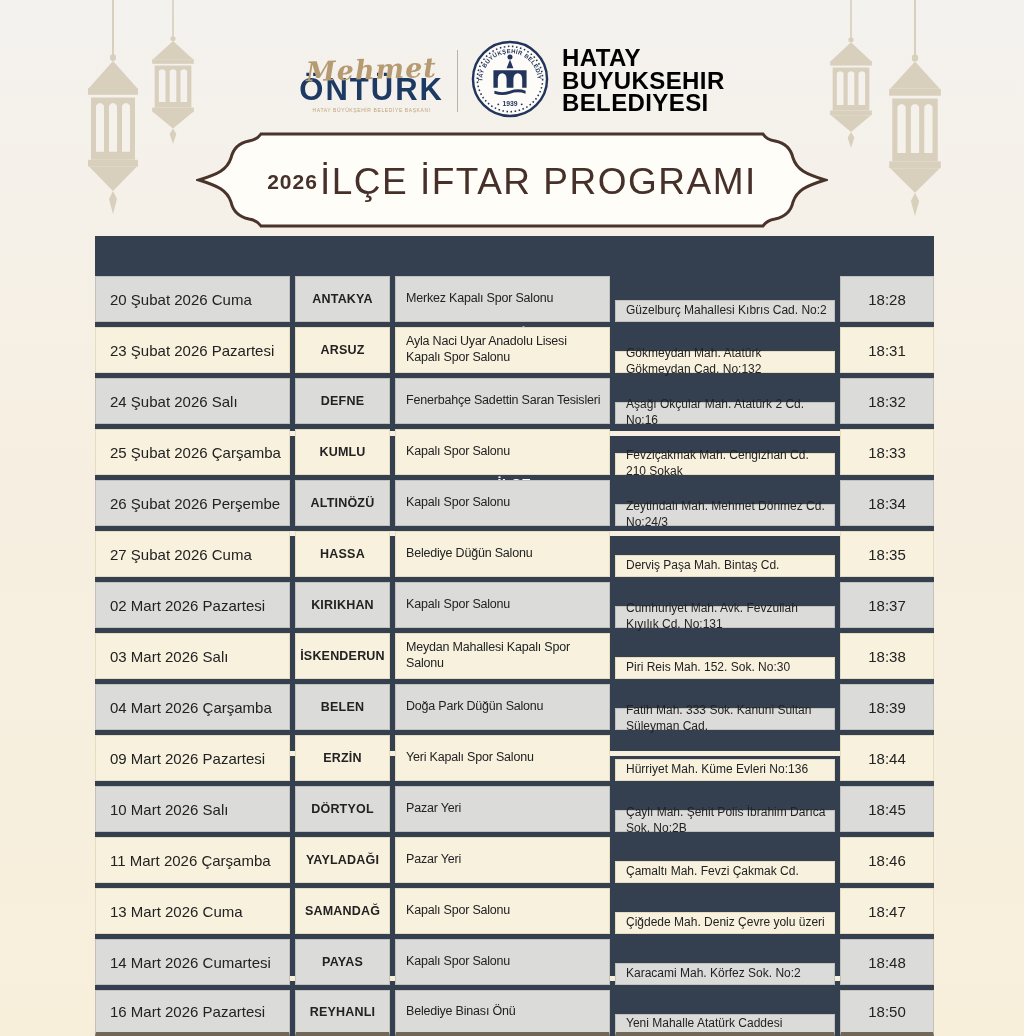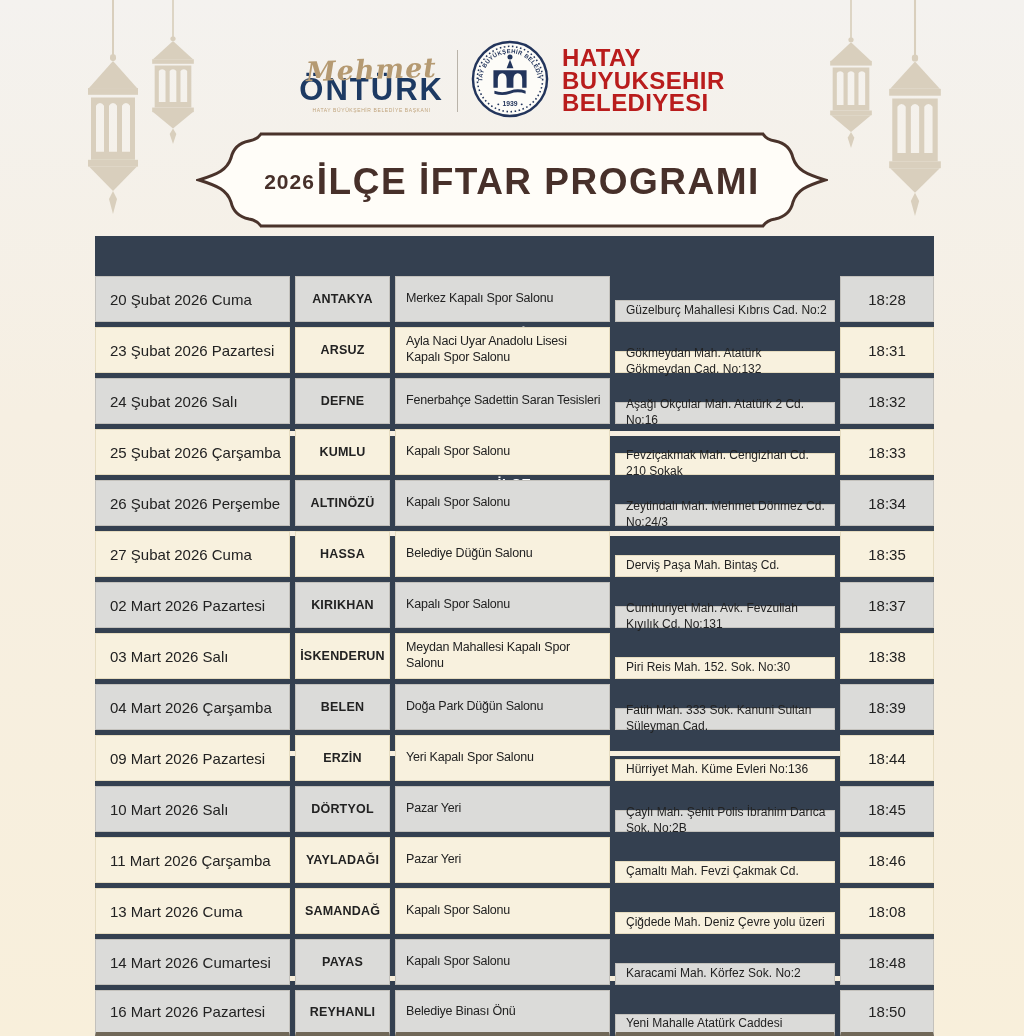--- a/index.html
+++ b/index.html
@@ -25,36 +25,36 @@
     display:block; margin-bottom:-9px; transform:rotate(-2deg);
   }
   .mayor .surname {
     color:#1d3a63; font-weight:bold; font-size:31px; letter-spacing:2px;
   }
   .mayor .tiny {
     display:block; color:#c0a47c; font-size:5px; letter-spacing:0.6px; margin-top:3px;
   }
   .vdivider { width:1px; height:62px; background:#b9b3a9; }
   .muni-name {
-    color:#b91c1c; font-weight:bold; font-size:24px; line-height:0.95;
+    color:#000000; font-weight:bold; font-size:24px; line-height:0.95;
     letter-spacing:0.4px;
   }
 
   
   .banner {
     position:absolute; top:128px; left:50%; transform:translateX(-50%);
     width:632px; height:104px;
   }
   .banner svg.frame { position:absolute; inset:0; }
   .banner .inner {
     position:absolute; inset:0; display:flex; flex-direction:row;
     align-items:center; justify-content:center; gap:2px; padding-top:4px;
   }
   .banner .year { color:#47302a; font-weight:bold; font-size:21px; letter-spacing:1px; }
-  .banner .title { color:#47302a; font-weight:bold; font-size:37px; letter-spacing:1.5px; }
+  .banner .title { color:#47302a; font-weight:normal; font-size:37px; letter-spacing:1.5px; }
 
   
   .thead {
     position:absolute; top:236px; left:95px; width:839px; height:32px;
     display:flex; gap:5px;flex-direction:column;
   }
   .th {
     background:#344050; color:#fff; font-weight:bold; font-size:14px;
     letter-spacing:0.5px; display:flex; align-items:center; justify-content:center;
   }
@@ -256,21 +256,21 @@
       <div class="cell c-ilce">YAYLADAĞI</div>
       <div class="cell c-yer">Pazar Yeri</div>
       <div class="cell c-adres">Çamaltı Mah. Fevzi Çakmak Cd.</div>
       <div class="cell c-saat">18:46</div>
     </div>
     <div class="row tone-cream">
       <div class="cell c-tarih">13 Mart 2026 Cuma</div>
       <div class="cell c-ilce">SAMANDAĞ</div>
       <div class="cell c-yer">Kapalı Spor Salonu</div>
       <div class="cell c-adres">Çiğdede Mah. Deniz Çevre yolu üzeri</div>
-      <div class="cell c-saat">18:08</div>
+      <div class="cell c-saat">18:47</div>
     </div>
     <div class="row tone-gray">
       <div class="cell c-tarih">14 Mart 2026 Cumartesi</div>
       <div class="cell c-ilce">PAYAS</div>
       <div class="cell c-yer">Kapalı Spor Salonu</div>
       <div class="cell c-adres">Karacami Mah. Körfez Sok. No:2</div>
       <div class="cell c-saat">18:48</div>
     </div>
     <div class="row tone-gray">
       <div class="cell c-tarih">16 Mart 2026 Pazartesi</div>

